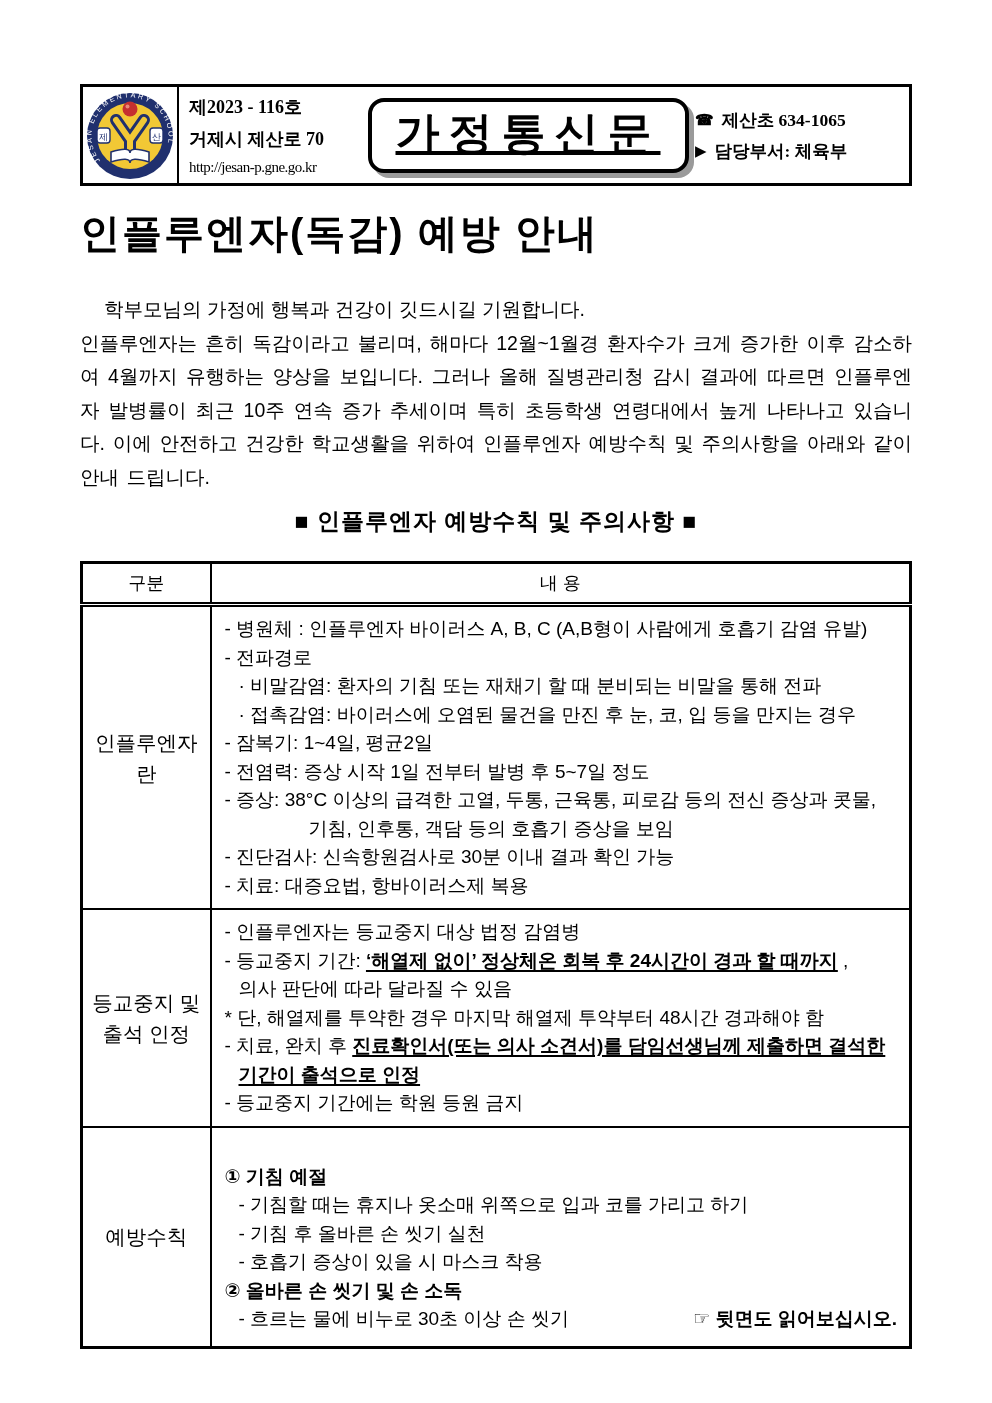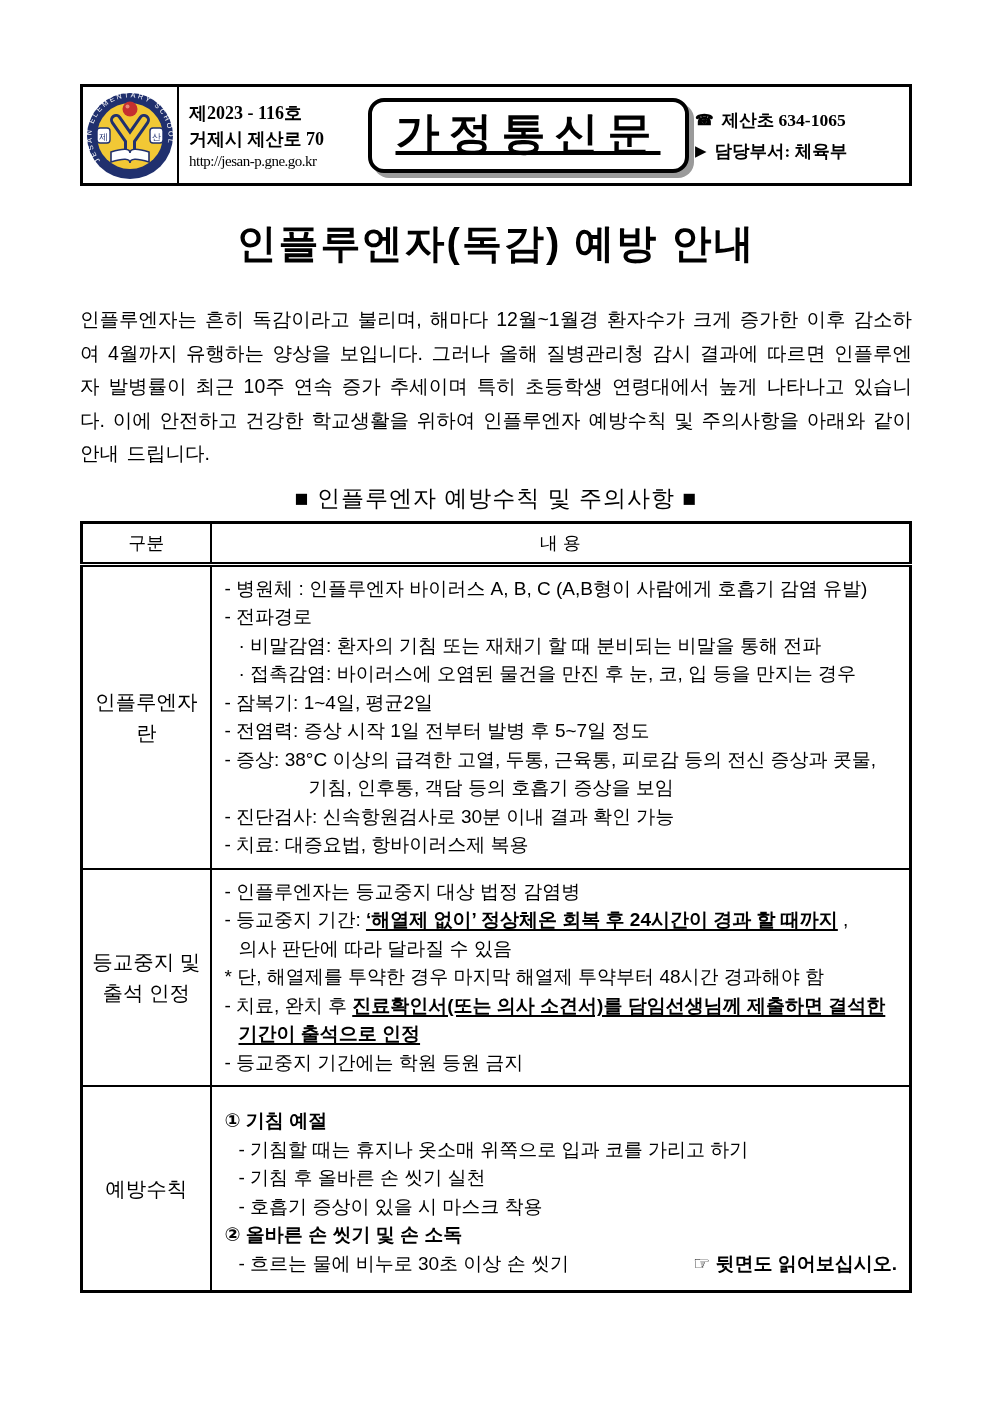--- a/index.html
+++ b/index.html
@@ -4,48 +4,48 @@
 <style>
   * { margin:0; padding:0; box-sizing:border-box; }
   html,body { background:#ffffff; color:#000; }
   body { width:992px; height:1403px; font-family:"Liberation Sans","DejaVu Sans",sans-serif; overflow:hidden; }
   .page { width:832px; margin-left:80px; padding-top:84px; }
 
   
   .header-box { height:102px; border:3px solid #000; display:flex; align-items:stretch; background:#fff; }
   .logo-cell { width:96px; border-right:2px solid #000; display:flex; align-items:center; justify-content:center; }
   .info-block { width:182px; padding:8px 0 8px 10px; font-family:"Liberation Serif","DejaVu Serif",serif;
-                display:flex; flex-direction:column; justify-content:center; gap:2px; }
+                display:flex; flex-direction:column; justify-content:center; gap:8px; }
   .doc-number, .address { font-size:18px; font-weight:bold; }
   .website { font-size:15px; font-weight:normal; letter-spacing:-0.5px; }
   .masthead-wrap { flex:1; display:flex; align-items:center; justify-content:center;text-decoration:underline; }
   .masthead-box { border:4px solid #000; border-radius:16px; background:#fff; box-shadow:5px 5px 0 #9a9a9a;
                   padding:2px 24px 6px; }
   .masthead-title { font-family:"Liberation Serif","DejaVu Serif",serif; font-size:44px; font-weight:bold; letter-spacing:9px; }
   .contact-block { width:214px; display:flex; flex-direction:column; justify-content:center; gap:7px;
                    font-family:"Liberation Serif","DejaVu Serif",serif; font-size:17.5px; font-weight:bold; }
   .contact-line { display:flex; align-items:center; gap:8px; }
   .contact-line .glyph { font-size:15px; }
 
   
-  .main-title { margin-top:30px; text-align:center; font-size:40px; font-weight:800; letter-spacing:2px; }
+  .main-title { margin-top:20px; text-align:left; font-size:40px; font-weight:800; letter-spacing:2px; }
   .intro { margin-top:32px; font-size:19.5px; line-height:33.5px; }
   .intro-line1 { padding-left:24px; }
   .intro-body { text-align:justify; word-spacing:2px; }
 
-  .section-heading { margin:12px 0 7px; text-align:center; font-size:23px; font-weight:normal; letter-spacing:1px; }
+  .section-heading { margin:12px 0 24px; text-align:center; font-size:23px; font-weight:bold; letter-spacing:1px; }
 
   
   table.rules { width:100%; border-collapse:collapse; border:3px solid #000; table-layout:fixed; }
   table.rules th, table.rules td { border:2px solid #000; vertical-align:middle; }
   thead th { height:42px; font-size:18px; font-weight:normal; text-align:center; border-bottom:5px double #000 !important; }
   col.c1 { width:129px; }
   th.row-label { font-size:20.5px; font-weight:normal; text-align:center; line-height:31px; padding:8px 2px; }
   td.row-content { padding:8px 8px 8px 13px; font-size:19px; }
-  tbody tr:last-child td.row-content { padding-top:20px; padding-bottom:12px; }
+  tbody tr:last-child td.row-content { padding-top:35px; padding-bottom:12px; }
   .content-line { line-height:28.5px; }
   .content-line.indent-1 { padding-left:14px; }
   .content-line.indent-2 { padding-left:84px; }
   .bold { font-weight:bold; }
   .underline { text-decoration:underline; text-decoration-thickness:1.5px; text-underline-offset:3px; }
   .content-line.with-note { display:flex; justify-content:space-between; align-items:baseline; }
   .line-note { margin-right:4px; white-space:nowrap; }
 </style>
 </head>
 <body>
@@ -94,20 +94,21 @@
       <div class="contact-line">
         <span class="glyph">▶</span>
         <span>담당부서: 체육부</span>
       </div>
     </div>
   </div>
 
   <h1 class="main-title">인플루엔자(독감) 예방 안내</h1>
 
   <div class="intro">
+    <div class="intro-line1">학부모님의 가정에 행복과 건강이 깃드시길 기원합니다.</div>
     <div class="intro-body">인플루엔자는 흔히 독감이라고 불리며, 해마다 12월~1월경 환자수가 크게 증가한 이후 감소하여 4월까지 유행하는 양상을 보입니다. 그러나 올해 질병관리청 감시 결과에 따르면 인플루엔자 발병률이 최근 10주 연속 증가 추세이며 특히 초등학생 연령대에서 높게 나타나고 있습니다. 이에 안전하고 건강한 학교생활을 위하여 인플루엔자 예방수칙 및 주의사항을 아래와 같이 안내 드립니다.</div>
   </div>
 
   <div class="section-heading">■ 인플루엔자 예방수칙 및 주의사항 ■</div>
 
   <table class="rules">
     <colgroup>
         <col class="c1">
         <col>
       </colgroup>

